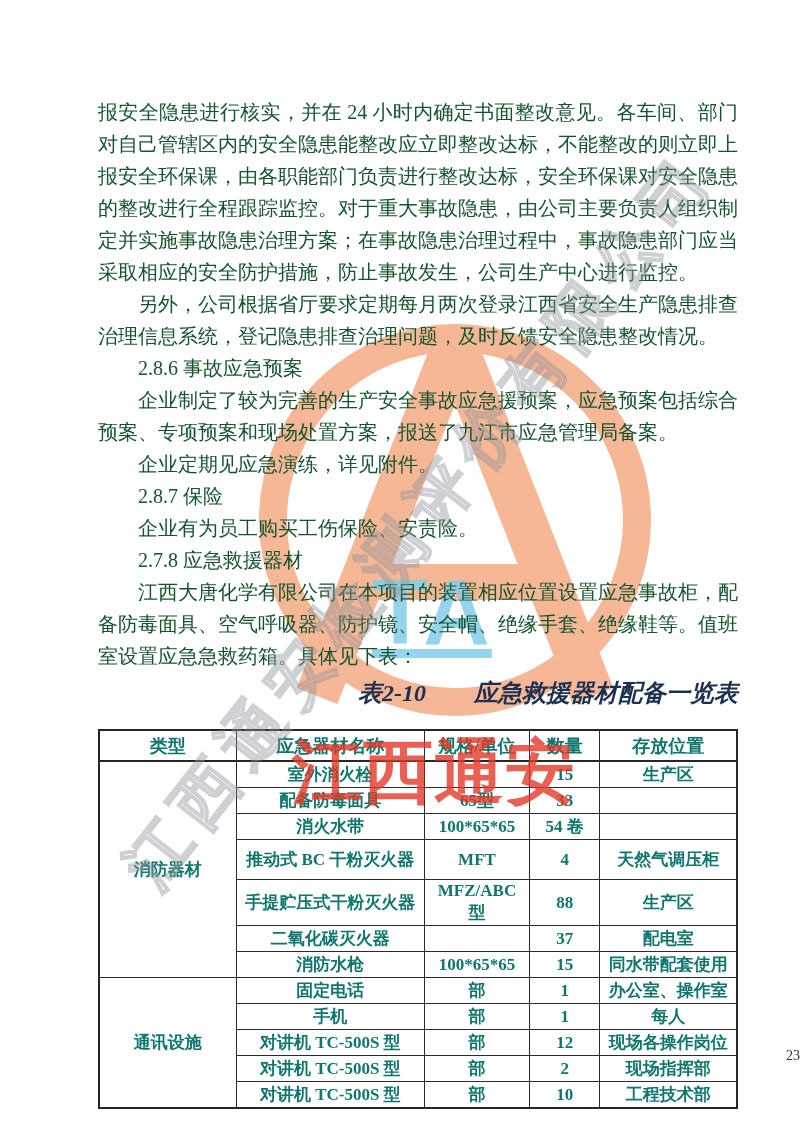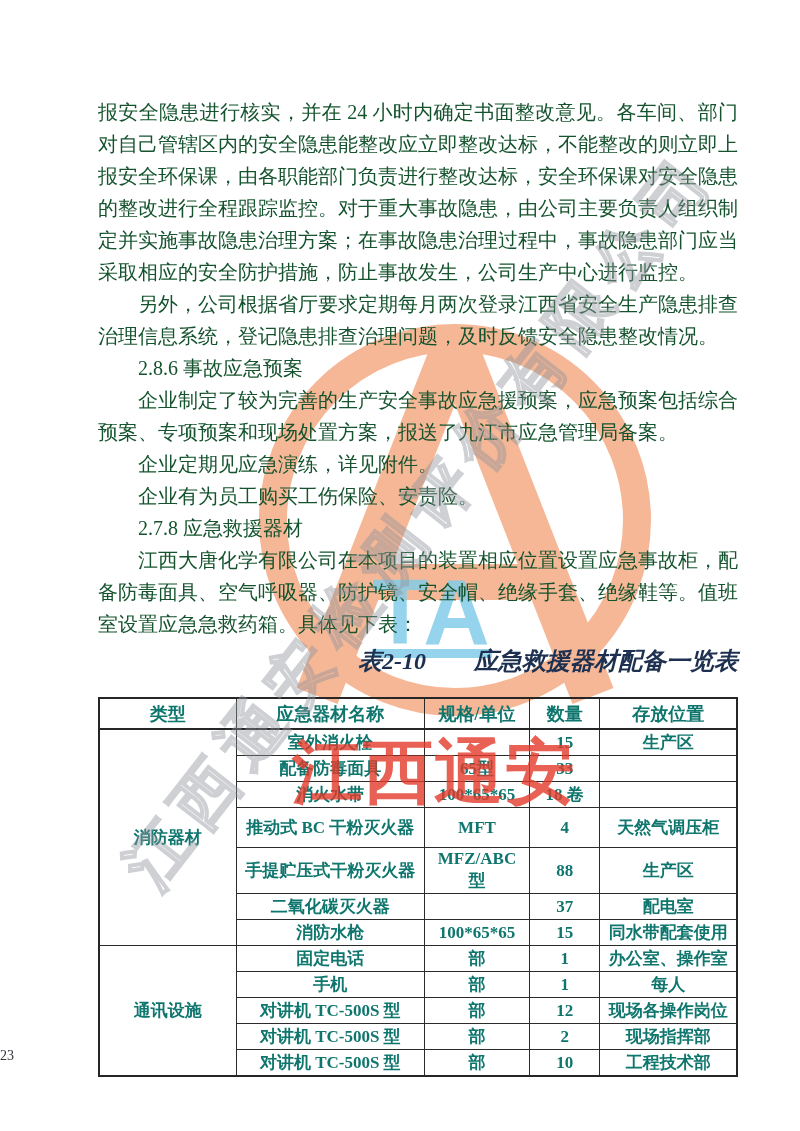--- a/index.html
+++ b/index.html
@@ -38,21 +38,21 @@
     padding:1px 3px;overflow:hidden;font-weight:bold;
   }
   table.equip{border:2px solid #262626;}
   table.equip thead th{font-weight:bold;font-size:18px;height:27px;border-bottom:2px solid #262626;}
   table.equip tbody tr{height:26px;}
   table.equip tbody tr:nth-child(4){height:40px;}
   table.equip tbody tr:nth-child(5){height:40px;padding-left:28px;}
   td.type-cell{vertical-align:top;padding-top:4px;border-right:2px solid #262626;}
   
   .page-number{
-    position:absolute;left:0;top:1048px;width:100%;text-align:left;
+    position:absolute;left:0;top:1048px;width:100%;text-align:right;
     font-size:14px;color:#33343a;z-index:2;
   }
   
   .wm{position:absolute;pointer-events:none;}
   .wm-stamp{left:245px;top:310px;width:420px;height:420px;z-index:1;opacity:0.85;}
   .wm-ta{
     left:372px;top:566px;z-index:1;
     font-family:"Liberation Sans","DejaVu Sans",sans-serif;
     font-size:92px;font-weight:bold;line-height:1;
     color:rgba(130,205,233,0.85);letter-spacing:2px;
@@ -87,20 +87,21 @@
   <div class="wm wm-ta" style="color: rgba(130, 205, 233, 0.85); text-decoration: underline;">TA</div>
 
 
   <div class="content">
     <div id="paragraphs">
         <p class="para ">报安全隐患进行核实，并在 24 小时内确定书面整改意见。各车间、部门对自己管辖区内的安全隐患能整改应立即整改达标，不能整改的则立即上报安全环保课，由各职能部门负责进行整改达标，安全环保课对安全隐患的整改进行全程跟踪监控。对于重大事故隐患，由公司主要负责人组织制定并实施事故隐患治理方案；在事故隐患治理过程中，事故隐患部门应当采取相应的安全防护措施，防止事故发生，公司生产中心进行监控。</p>
         <p class="para indent">另外，公司根据省厅要求定期每月两次登录江西省安全生产隐患排查治理信息系统，登记隐患排查治理问题，及时反馈安全隐患整改情况。</p>
         <p class="para heading">2.8.6 事故应急预案</p>
         <p class="para indent">企业制定了较为完善的生产安全事故应急援预案，应急预案包括综合预案、专项预案和现场处置方案，报送了九江市应急管理局备案。</p>
         <p class="para indent">企业定期见应急演练，详见附件。</p>
+        <p class="para heading">2.8.7 保险</p>
         <p class="para indent">企业有为员工购买工伤保险、安责险。</p>
         <p class="para heading">2.7.8 应急救援器材</p>
         <p class="para indent">江西大唐化学有限公司在本项目的装置相应位置设置应急事故柜，配备防毒面具、空气呼吸器、防护镜、安全帽、绝缘手套、绝缘鞋等。值班室设置应急急救药箱。具体见下表：</p>
       </div>
 
     <div class="tbl-title">表2-10　　应急救援器材配备一览表</div>
 
     <table class="equip">
       <colgroup>
         <col style="width:21.5%">
@@ -128,21 +129,21 @@
           </tr>
           <tr>
             <td>配备防毒面具</td>
             <td>65型</td>
             <td>33</td>
             <td></td>
           </tr>
           <tr>
             <td>消火水带</td>
             <td>100*65*65</td>
-            <td>18 卷</td>
+            <td>54 卷</td>
             <td></td>
           </tr>
           <tr>
             <td>推动式 BC 干粉灭火器</td>
             <td>MFT</td>
             <td>4</td>
             <td>天然气调压柜</td>
           </tr>
           <tr>
             <td>手提贮压式干粉灭火器</td>

